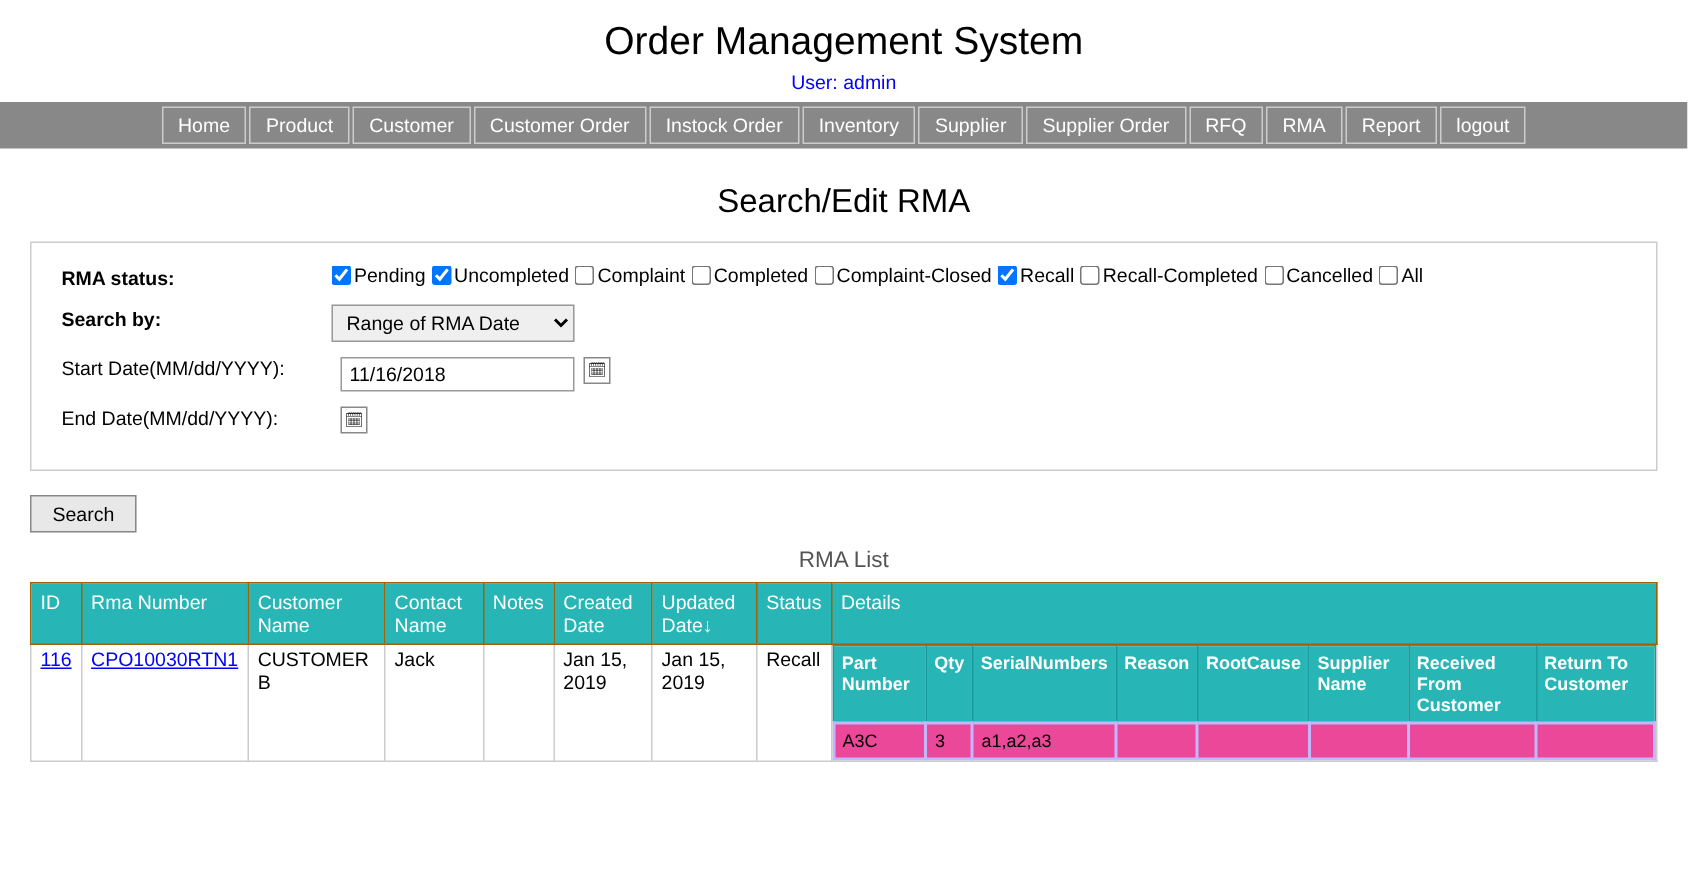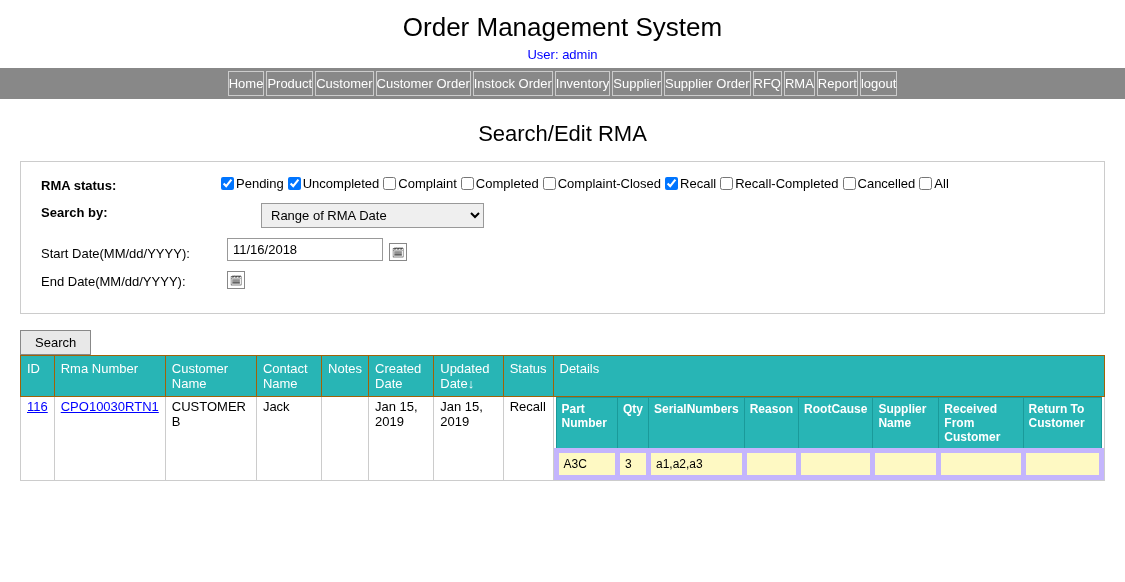--- a/index.html
+++ b/index.html
@@ -7,44 +7,44 @@
 
     
     .app-title { text-align: center; font-size: 26px; font-weight: normal; padding: 12px 0 4px; }
     .user-info { text-align: center; font-size: 13px; margin-bottom: 6px; }
     .user-info span { color: #00f; }
 
     
     nav { display: flex; justify-content: center; background: #888; padding: 2px 0; flex-wrap: wrap; }
     nav a {
       color: #fff; background: #888; border: 1px solid #ccc;
-      padding: 4px 0; text-decoration: none; font-size: 13px;
+      padding: 4px 10px; text-decoration: none; font-size: 13px;
       display: inline-block; margin: 1px 1px;
     }
 
     
     .page-content { padding: 10px 20px; }
     .section-title { text-align: center; font-size: 22px; font-weight: normal; margin: 12px 0 14px; }
 
     
     .search-form {
       border: 1px solid #ccc; padding: 14px 20px; margin-bottom: 16px;
     }
     .form-row { display: flex; align-items: flex-start; margin-bottom: 10px; }
     .form-label { font-weight: bold; width: 180px; padding-top: 2px; flex-shrink: 0; }
     .checkboxes { display: flex; flex-wrap: wrap; align-items: center; gap: 4px; }
     .checkbox-item { display: flex; align-items: center; gap: 2px; white-space: nowrap; font-size: 13px; }
     .checkbox-item input { margin: 0; }
 
     .form-control {
       border: 1px solid #999; padding: 3px 5px; font-size: 13px; width: 180px;
     }
-    select.form-control { width: 223px; margin-left: 40px; }
-
-    .date-row { display: flex; align-items: flex-end; gap: 6px; margin-bottom: 10px; }
+    select.form-control { width: 162px; }
+
+    .date-row { display: flex; align-items: flex-start; gap: 6px; margin-bottom: 10px; }
     .date-label { font-weight: normal; width: 180px; flex-shrink: 0; }
 
     
     .cal-icon {
       display: inline-block; width: 18px; height: 18px; position: relative;
       cursor: pointer; border: 1px solid #888; background: #fff;
       font-size: 10px; text-align: center; line-height: 18px;
     }
 
     
@@ -65,21 +65,21 @@
     }
     .rma-table td {
       padding: 2px 6px; font-size: 13px; border: 1px solid #ccc;
       vertical-align: top;
     }
     .rma-table .sub-th {
       background: #28b5b5; color: #fff; font-weight: bold;
       border: 1px solid #1a9a9a; padding: 4px 5px; font-size: 12px;
     }
     .rma-table .sub-td {
-      background: #fef9c3; padding: 4px 5px; font-size: 12px; border: 5px solid #c4b5fd;
+      background: #ec4899; padding: 4px 5px; font-size: 12px; border: 2px solid #c4b5fd;
     }
   </style>
 </head>
 <body>
 
 <div class="app-title">Order Management System</div>
 <div class="user-info">
   <span>User:</span>
   <span style="color:#00f;">admin</span>
 </div>
@@ -165,20 +165,21 @@
     <div class="date-row">
       <div class="date-label">End Date(MM/dd/YYYY):</div>
       <span class="cal-icon" title="calendar">🗓</span>
     </div>
   </div>
 
   
   <button class="search-btn">Search</button>
 
   
+  <div class="rma-list-title">RMA List</div>
 
   <table class="rma-table">
     <thead>
       <tr>
 
       <th>ID</th>
           <th>Rma Number</th>
           <th>Customer Name</th>
           <th>Contact Name</th>
           <th>Notes</th>

